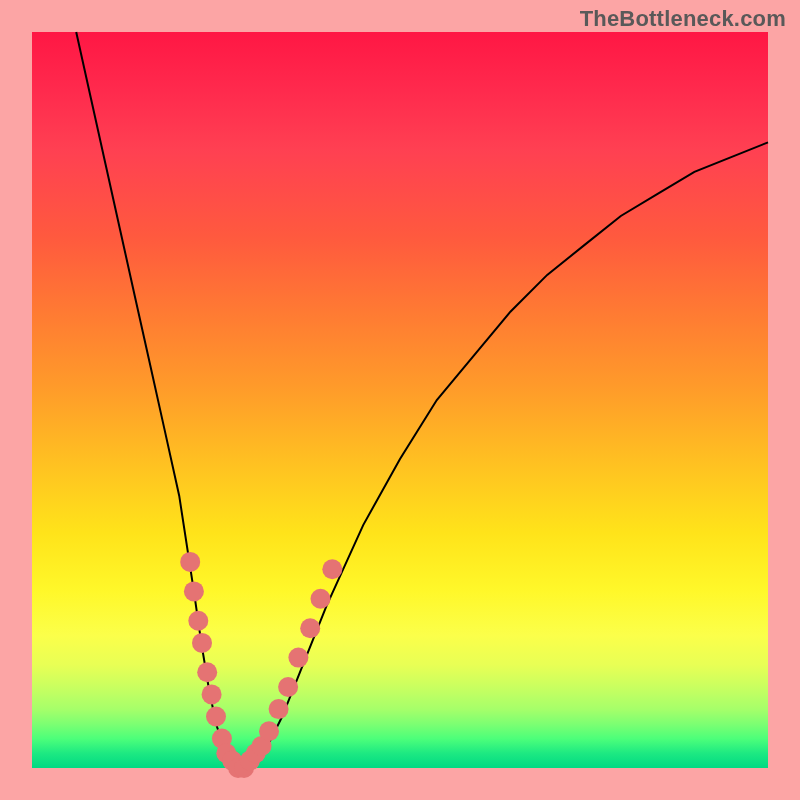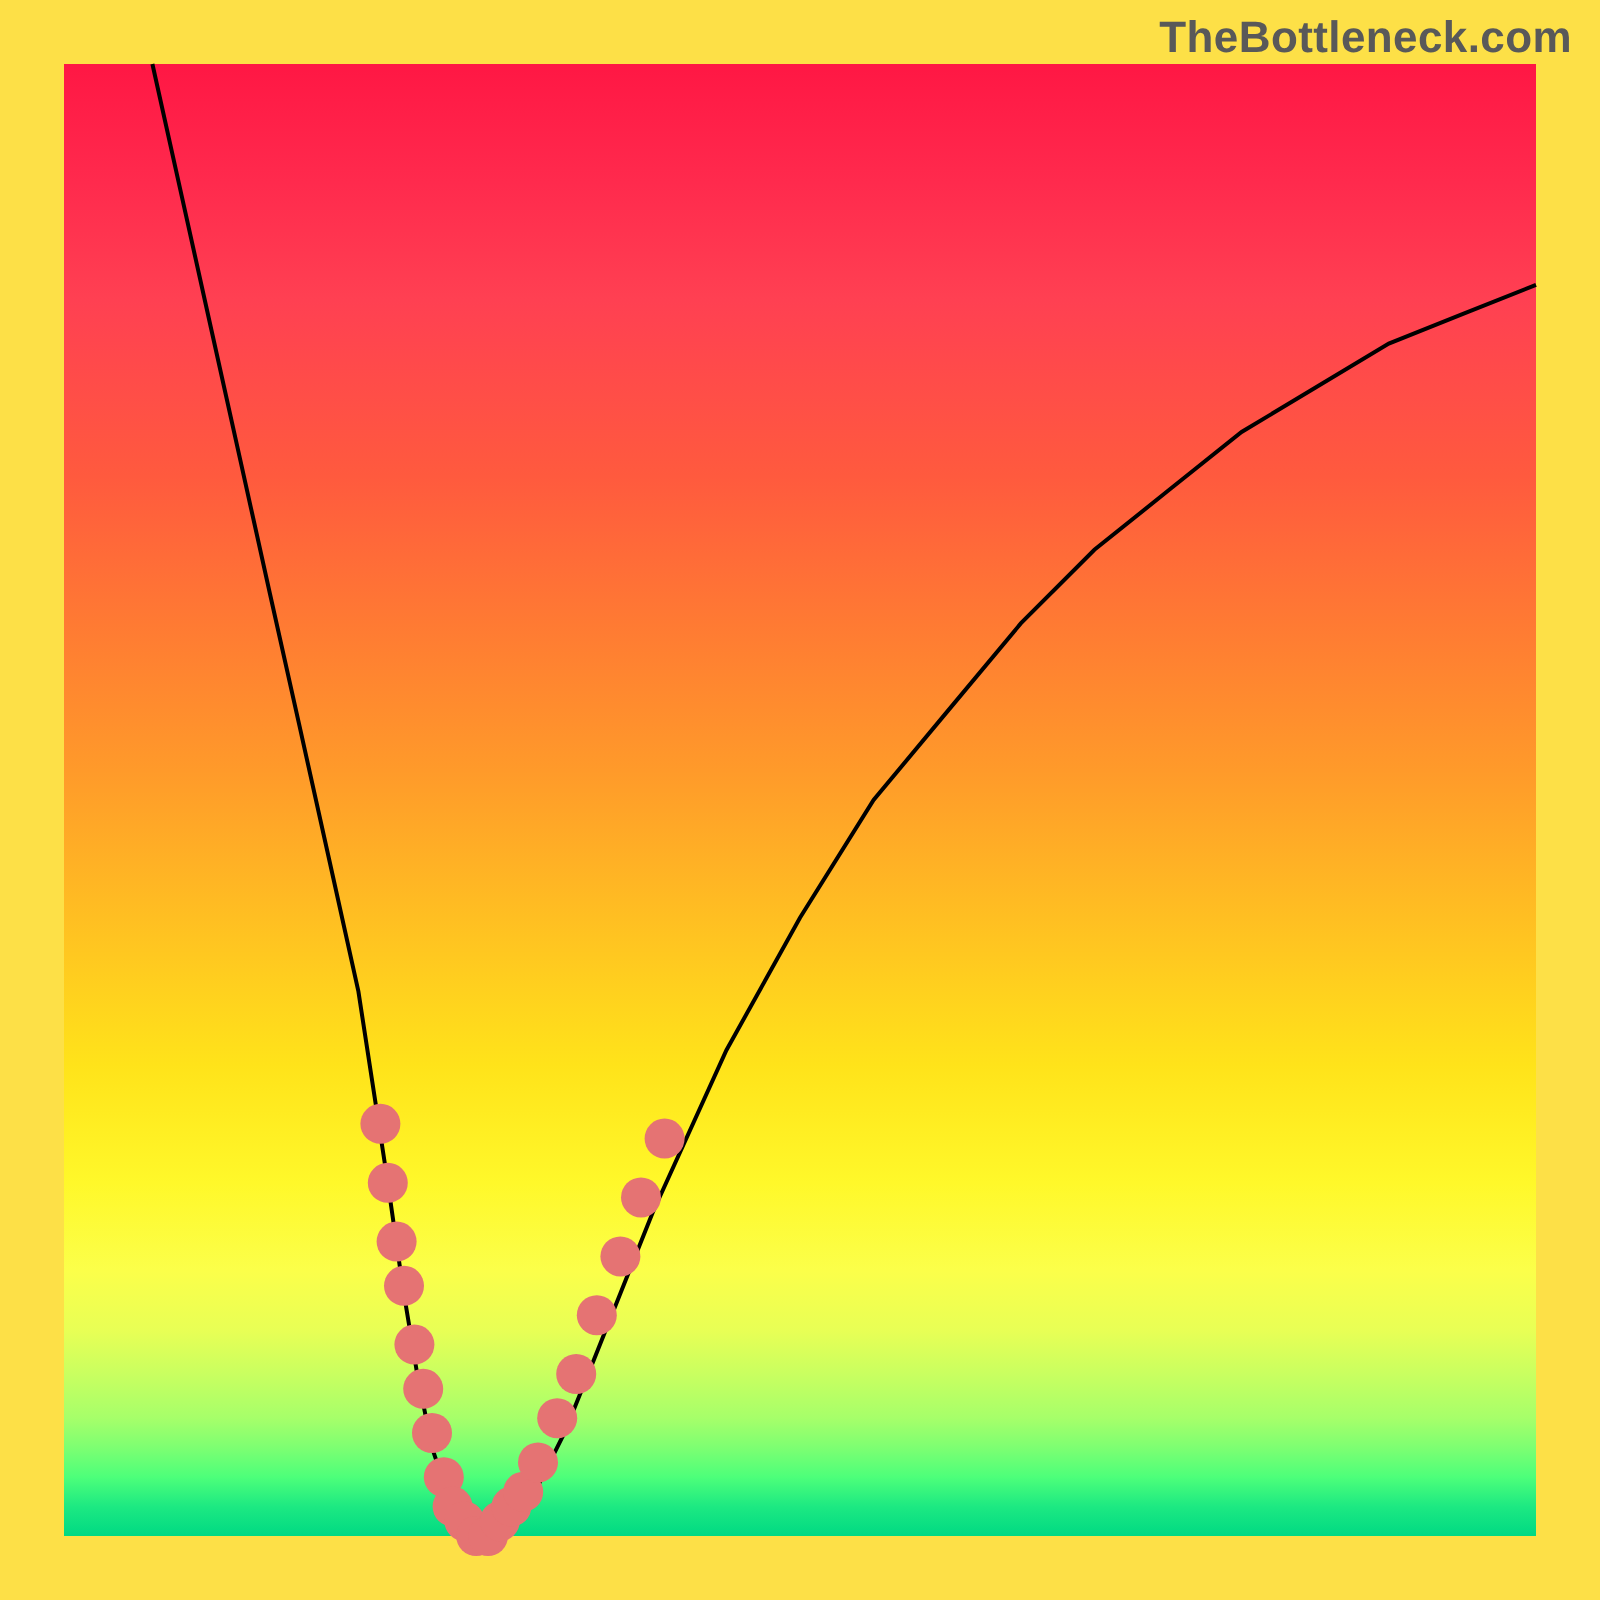--- a/index.html
+++ b/index.html
@@ -8,21 +8,21 @@
     width: 800px;
     height: 800px;
     background: #000;
     overflow: hidden;
     font-family: Arial, Helvetica, sans-serif;
   }
   .frame {
     position: relative;
     width: 800px;
     height: 800px;
-    background: #fde047;
+    background: #fca5a5;
   }
   .watermark {
     position: absolute;
     top: 6px;
     right: 14px;
     font-size: 22px;
     font-weight: 600;
     color: #595959;
     letter-spacing: 0.2px;
     z-index: 10;

